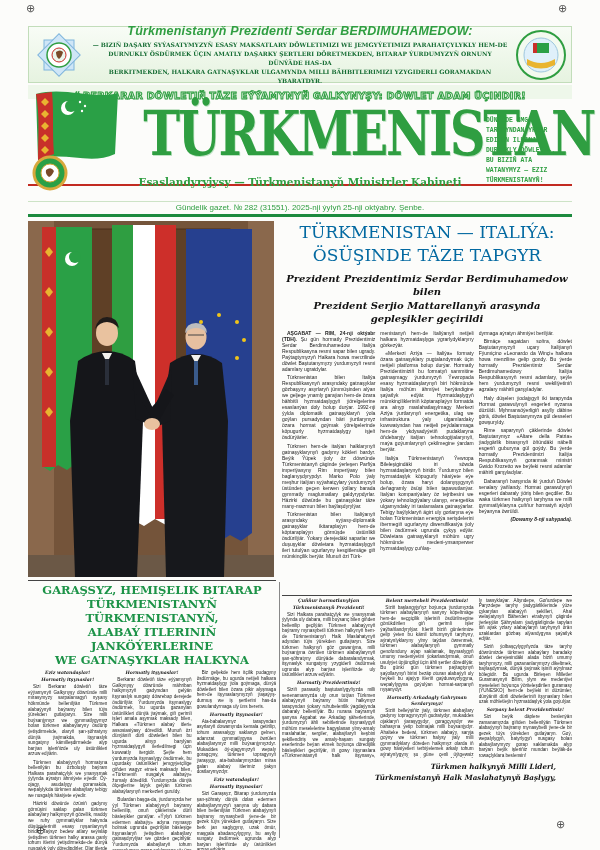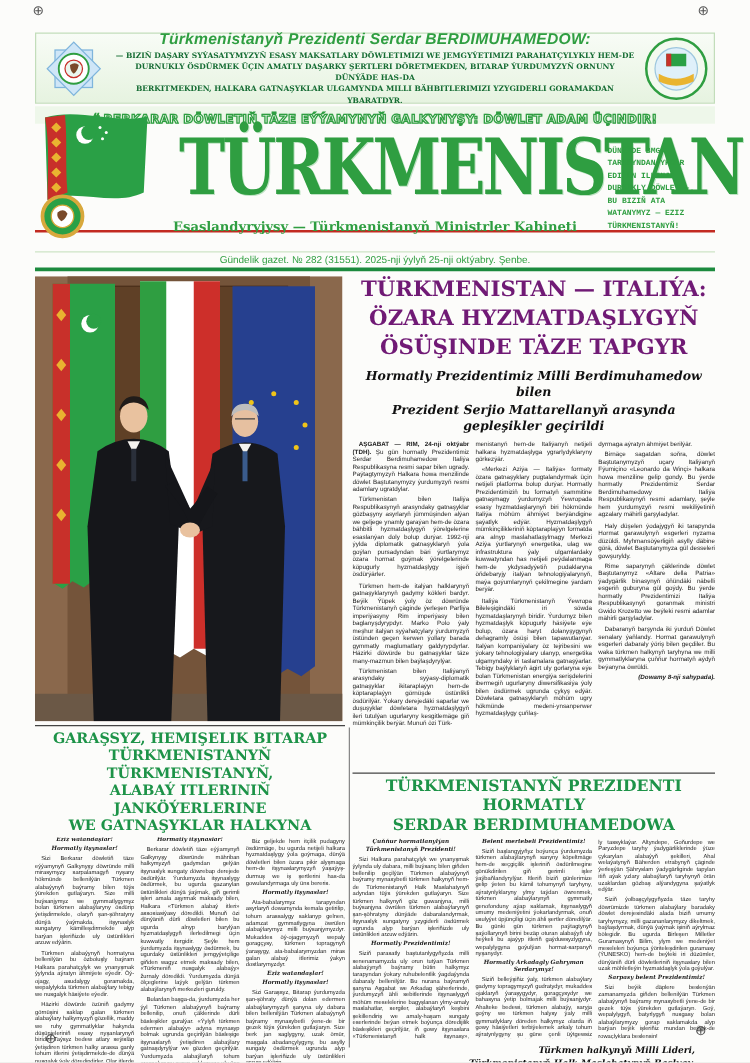--- a/index.html
+++ b/index.html
@@ -55,21 +55,21 @@
   .sec-rule { border:none; border-top:1px solid #444; margin:3px 0 2px; }
   .letter-head { color:#1d9348; font-family:"DejaVu Serif", serif; font-weight:bold;
                  text-align:center; }
   .left-strip .letter-head { font-size:11.5px; line-height:1.22; margin:2px 0 3px; }
   .cols { display:flex; gap:5px; overflow:hidden; }
   .col { flex:1; text-align:justify; }
   .left-strip .cols { height:196px; font-size:4.6px; line-height:1.22; }
 
   
   .right-strip { position:absolute; left:282px; top:221px; width:290px; }
-  .main-headline { font-family:"DejaVu Serif", serif; font-weight:bold; color:#701a75;
+  .main-headline { font-family:"DejaVu Serif", serif; font-weight:normal; color:#0369a1;
                    font-size:17px; line-height:1.35; text-align:center; }
   .main-sub { font-family:"DejaVu Serif", serif; font-weight:bold; font-style:italic;
               color:#111; font-size:10px; line-height:1.35; text-align:center; margin:5px 0 4px; }
   .right-strip .cols-main { height:262px; font-size:5px; line-height:1.2; }
   .right-strip .letter-head { font-size:12.5px; line-height:1.25; margin:2px 0 3px; }
   .right-strip .cols-letter { height:160px; font-size:4.6px; line-height:1.2; }
   .sig-block { text-align:right; padding-right:16px; margin-top:3px; }
   .sig-block .line { font-family:"DejaVu Serif", serif; font-weight:bold; font-style:italic;
                      color:#111; font-size:7.2px; line-height:1.55; }
 
@@ -244,25 +244,24 @@
           <p class="s-h">Eziz watandaşlar!</p>
           <p class="s-h">Hormatly itşynaslar!</p>
           <p class="s-p">Sizi Garaşsyz, Bitarap ýurdumyzda şan-şöhraty dünýä dolan edermen alabaýlarymyzyň şanyna uly dabara bilen bellenilýän Türkmen alabaýynyň baýramy mynasybetli ýene-de bir gezek tüýs ýürekden gutlaýaryn. Size berk jan saglygyny, uzak ömür, maşgala abadançylygyny, bu asylly sungaty ösdürmek ugrunda alyp barýan işleriňizde uly üstünlikleri arzuw edýärin.</p>
         </div>
       </div>
   </div>
 
   <div class="right-strip">
     <h2 class="main-headline">
         <div class="line">TÜRKMENISTAN — ITALIÝA:</div>
-        <div class="line">ÖZARA HYZMATDAŞLYGYŇ</div>
         <div class="line">ÖSÜŞINDE TÄZE TAPGYR</div>
       </h2>
     <div class="main-sub">
-        <div class="line">Hormatly Prezidentimiz Milli Berdimuhamedow bilen</div>
+        <div class="line">Prezident Prezidentimiz Serdar Berdimuhamedow bilen</div>
         <div class="line">Prezident Serjio Mattarellanyň arasynda gepleşikler geçirildi</div>
       </div>
     <div class="cols cols-main">
         <div class="col">
           <p class="s-lead"><b>AŞGABAT — RIM, 24-nji oktýabr (TDH).</b> Şu gün hormatly Prezidentimiz Serdar Berdimuhamedow Italiýa Respublikasyna resmi sapar bilen ugrady. Paýtagtymyzyň Halkara howa menzilinde döwlet Baştutanymyzy ýurdumyzyň resmi adamlary ugratdylar.</p>
           <p class="s-p">Türkmenistan bilen Italiýa Respublikasynyň arasyndaky gatnaşyklar gözbaşyny asyrlaryň jümmüşinden alýan we geljege ynamly garaýan hem-de özara bähbitli hyzmatdaşlygyň ýörelgelerine esaslanýan doly bolup durýar. 1992-nji ýylda diplomatik gatnaşyklaryň ýola goýlan pursadyndan bäri ýurtlarymyz özara hormat goýmak ýörelgelerinde köpugurly hyzmatdaşlygy işjeň ösdürýärler.</p>
           <p class="s-p">Türkmen hem-de italýan halklarynyň gatnaşyklarynyň gadymy kökleri bardyr. Beýik Ýüpek ýoly öz döwründe Türkmenistanyň çäginde ýerleşen Parfiýa imperiýasyny Rim imperiýasy bilen baglanyşdyrypdyr. Marko Polo ýaly meşhur italýan syýahatçylary ýurdumyzyň üstünden geçen kerwen ýollary barada gymmatly maglumatlary galdyrypdyrlar. Häzirki döwürde bu gatnaşyklar täze many-mazmun bilen baýlaşdyrylýar.</p>
           <p class="s-p">Türkmenistan bilen Italiýanyň arasyndaky syýasy-diplomatik gatnaşyklar ikitaraplaýyn hem-de köptaraplaýyn görnüşde üstünlikli ösdürilýär. Ýokary derejedäki saparlar we duşuşyklar döwletara hyzmatdaşlygyň ileri tutulýan ugurlaryny kesgitlemäge giň mümkinçilik berýär. Munuň özi Türk-</p>
         </div>
         <div class="col">
@@ -273,24 +272,20 @@
         <div class="col">
           <p class="s-cont">dyrmaga aýratyn ähmiýet berilýär.</p>
           <p class="s-p">Birnäçe sagatdan soňra, döwlet Baştutanymyzyň uçary Italiýanyň Fýumiçino «Leonardo da Winçi» halkara howa menziline gelip gondy. Bu ýerde hormatly Prezidentimiz Serdar Berdimuhamedowy Italiýa Respublikasynyň resmi adamlary, şeýle hem ýurdumyzyň resmi wekiliýetiniň agzalary mähirli garşyladylar.</p>
           <p class="s-p">Haly düşelen ýodajygyň iki tarapynda Hormat garawulynyň esgerleri nyzama düzüldi. Myhmansöýerligiň asylly däbine görä, döwlet Baştutanymyza gül desseleri gowşuryldy.</p>
           <p class="s-p">Rime saparynyň çäklerinde döwlet Baştutanymyz «Altare della Patria» ýadygärlik binasynyň öňündäki näbelli esgeriň guburyna gül goýdy. Bu ýerde hormatly Prezidentimizi Italiýa Respublikasynyň goranmak ministri Gwido Krozetto we beýleki resmi adamlar mähirli garşyladylar.</p>
           <p class="s-p">Dabaranyň barşynda iki ýurduň Döwlet senalary ýaňlandy. Hormat garawulynyň esgerleri dabaraly ýöriş bilen geçdiler. Bu waka türkmen halkynyň taryhyna we milli gymmatlyklaryna çuňňur hormatyň aýdyň beýanyna öwrüldi.</p>
           <p class="s-note">(Dowamy 8-nji sahypada).</p>
         </div>
       </div>
     <hr class="sec-rule">
-    <h3 class="letter-head">
-        <div class="line">TÜRKMENISTANYŇ PREZIDENTI HORMATLY</div>
-        <div class="line">SERDAR BERDIMUHAMEDOWA</div>
-      </h3>
     <div class="cols cols-letter">
         <div class="col">
           <p class="s-h">Çuňňur hormatlanylýan</p>
           <p class="s-h">Türkmenistanyň Prezidenti!</p>
           <p class="s-p">Sizi Halkara parahatçylyk we ynanyşmak ýylynda uly dabara, milli buýsanç bilen giňden bellenilip geçilýän Türkmen alabaýynyň baýramy mynasybetli türkmen halkynyň hem-de Türkmenistanyň Halk Maslahatynyň adyndan tüýs ýürekden gutlaýaryn. Size türkmen halkynyň göz guwanjyna, milli buýsanjyna öwrülen türkmen alabaýlarynyň şan-şöhratyny dünýäde dabaralandyrmak, itşynaslyk sungatyny yzygiderli ösdürmek ugrunda alyp barýan işleriňizde uly üstünlikleri arzuw edýärin.</p>
           <p class="s-h">Hormatly Prezidentimiz!</p>
           <p class="s-p">Siziň parasatly baştutanlygyňyzda milli senenamamyzda uly orun tutýan Türkmen alabaýynyň baýramy bütin halkymyz tarapyndan ýokary ruhubelentlik ýagdaýynda dabaraly bellenilýär. Bu nurana baýramyň şanyna Aşgabat we Arkadag şäherlerinde, ýurdumyzyň ähli sebitlerinde itşynaslygyň möhüm meselelerine bagyşlanan ylmy-amaly maslahatlar, sergiler, alabaýlaryň keşbini şekillendiriş we amaly-haşam sungaty eserlerinde beýan etmek boýunça döredijilik bäsleşikleri geçirilýär, iň gowy itşynaslara «Türkmenistanyň halk itşynasy», «Türkmenistanyň at gazanan itşynasy» diýen hormatly atlar dakylýar.</p>
         </div>
         <div class="col">
           <p class="s-h">Belent mertebeli Prezidentimiz!</p>

